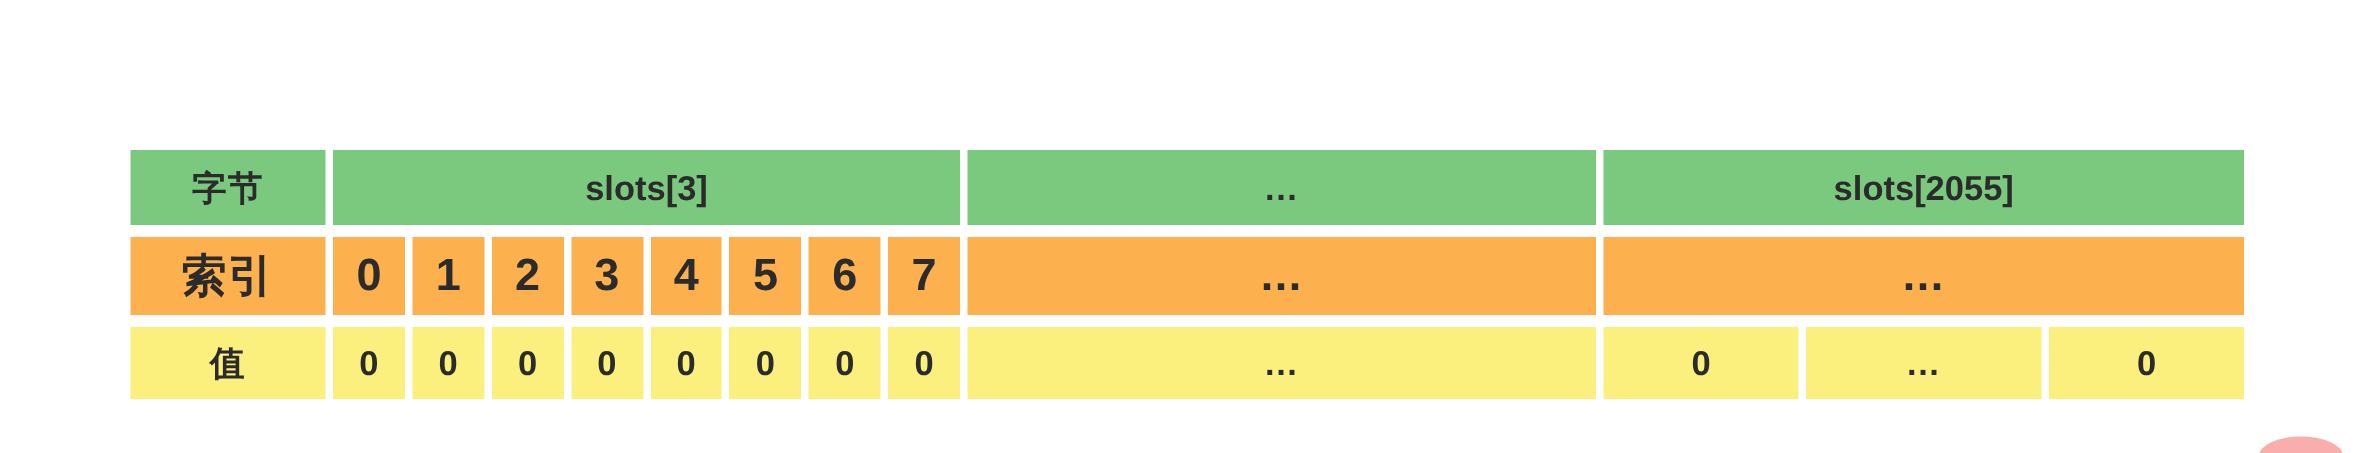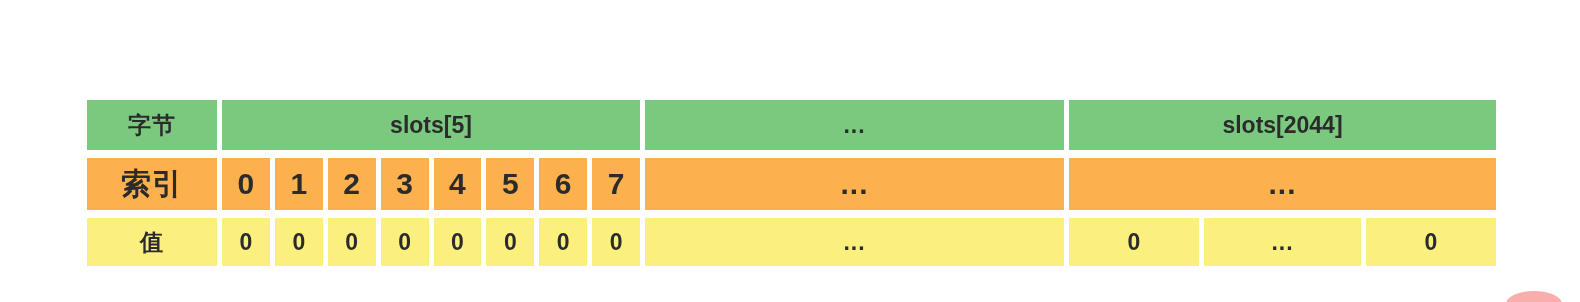--- a/index.html
+++ b/index.html
@@ -110,23 +110,23 @@
     opacity: 0.85;
   }
 </style>
 </head>
 <body>
 
 <div id="memory-layout-table">
 
   <div class="table-row row-byte">
     <div class="cell col-label">字节</div>
-    <div class="cell group-slots0-header">slots[5]</div>
+    <div class="cell group-slots0-header">slots[3]</div>
     <div class="cell group-mid ellipsis-cell">...</div>
-    <div class="cell group-slots2047-header">slots[2044]</div>
+    <div class="cell group-slots2047-header">slots[2055]</div>
   </div>
 
   <div class="table-row row-index">
     <div class="cell col-label">索引</div>
     <div class="group-slots0-cells">
       <div class="cell">0</div>
       <div class="cell">1</div>
       <div class="cell">2</div>
       <div class="cell">3</div>
       <div class="cell">4</div>

